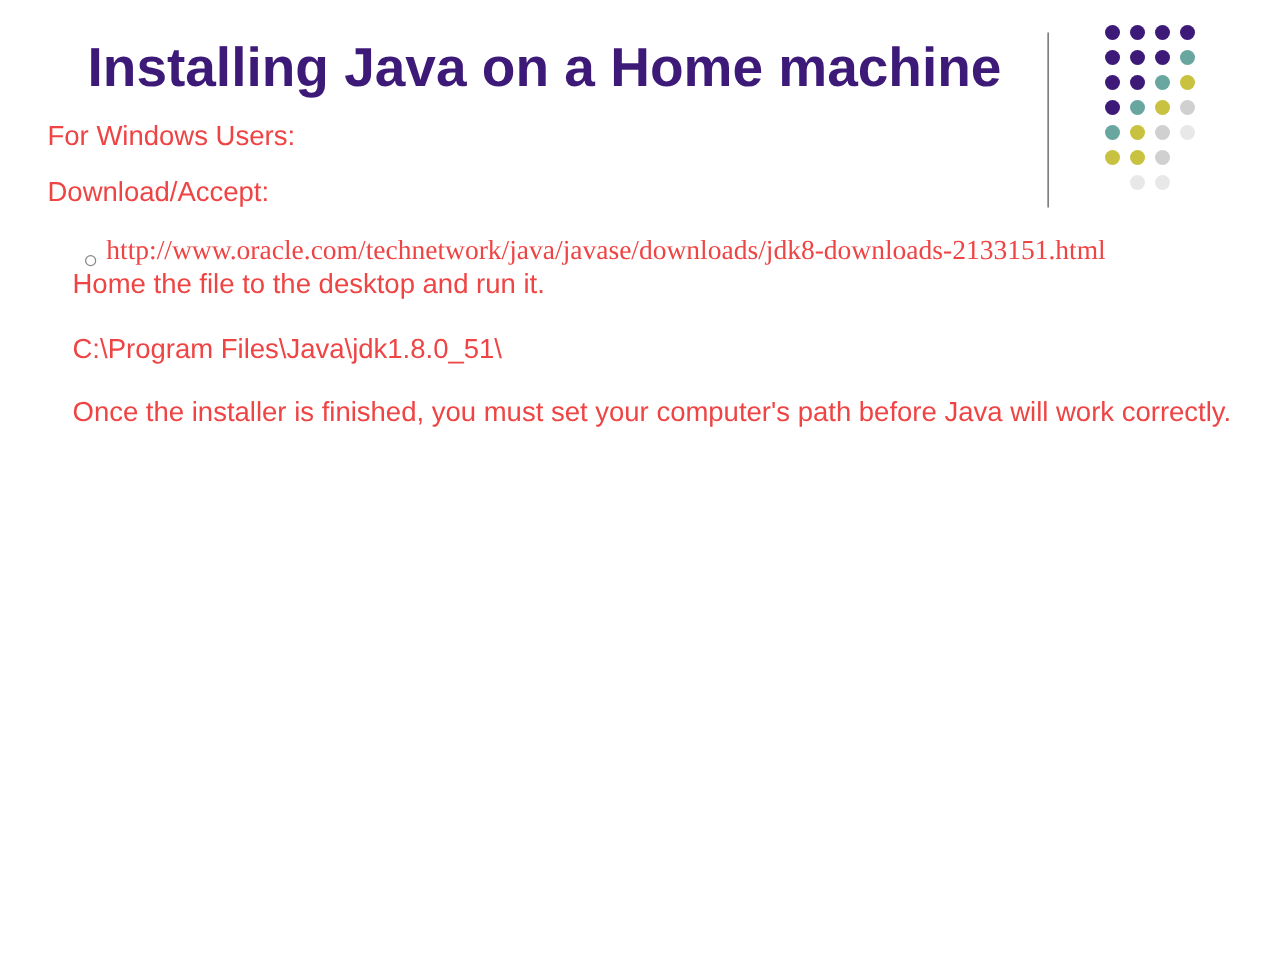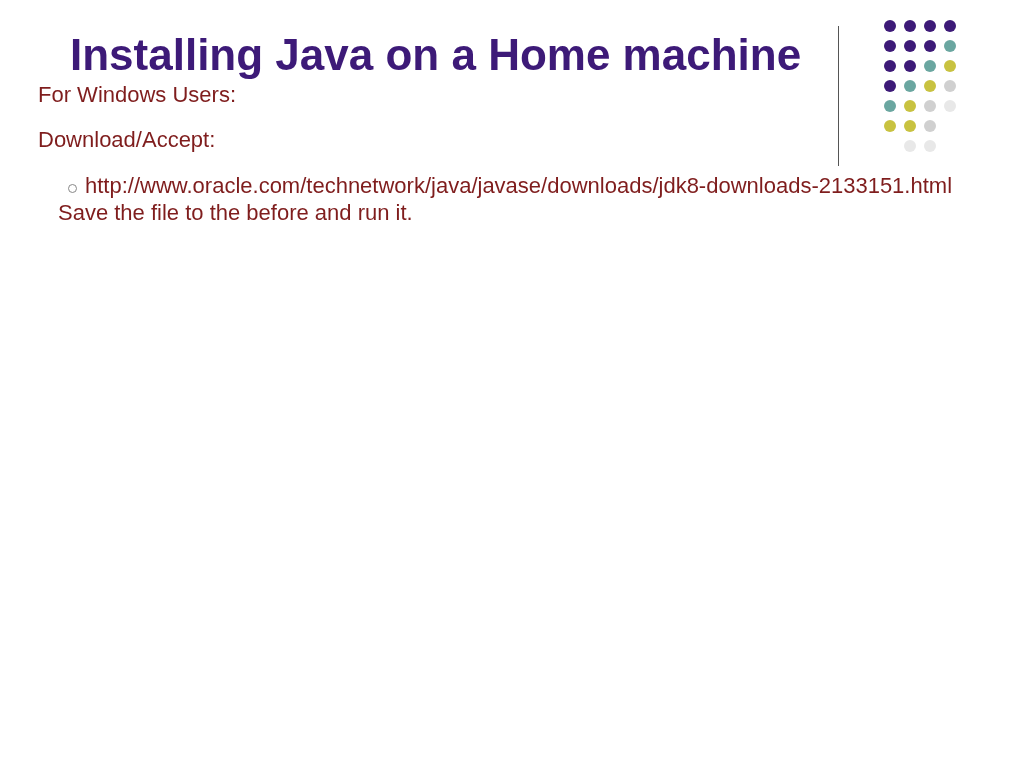--- a/index.html
+++ b/index.html
@@ -19,41 +19,43 @@
     }
     .title {
       color: #3d1a78;
       font-size: 44px;
       font-weight: bold;
       padding-left: 70px;
       padding-right: 200px;
       line-height: 1.15;
     }
     .content {
+      margin-top: 14px;
       padding-left: 38px;
       padding-right: 30px;
       font-size: 22px;
-      color: #7f1d1d;
+      color: #ef4444;
       line-height: 1.25;
     }
     .bullet-wrap {
       display: flex;
       align-items: flex-start;
     }
     .bullet-wrap .body-col {
       flex: 1;
     }
     .spacer {
       width: 20px;
       flex-shrink: 0;
     }
     .sub-line {
       display: flex;
-      align-items: center;
+      align-items: flex-end;
       padding-left: 30px;
+      font-family: Liberation Serif, serif;
     }
     .sub-line .circ2 {
       flex-shrink: 0;
       width: 9px;
       height: 9px;
       border: 1.5px solid #888;
       border-radius: 50%;
       margin-top: 7px;
       margin-right: 8px;
     }
@@ -139,20 +141,22 @@
     </div>
 
     <div class="sub-line">
       <span class="circ2"></span>
       <div class="para">http://www.oracle.com/technetwork/java/javase/downloads/jdk8-downloads-2133151.html</div>
     </div>
 
     <div class="bullet-wrap">
       <span class="spacer"></span>
       <div class="body-col">
-        <div class="para">Save the file to the before and run it.</div>
+        <div class="para">Home the file to the desktop and run it.</div>
         <div style="height:24px"></div>
+        <div class="para">C:\Program Files\Java\jdk1.8.0_51\</div>
         <div style="height:24px"></div>
+        <div class="para">Once the installer is finished, you must set your computer's path before Java will work correctly.</div>
       </div>
     </div>
 
   </div>
 </div>
 
 </body></html>

